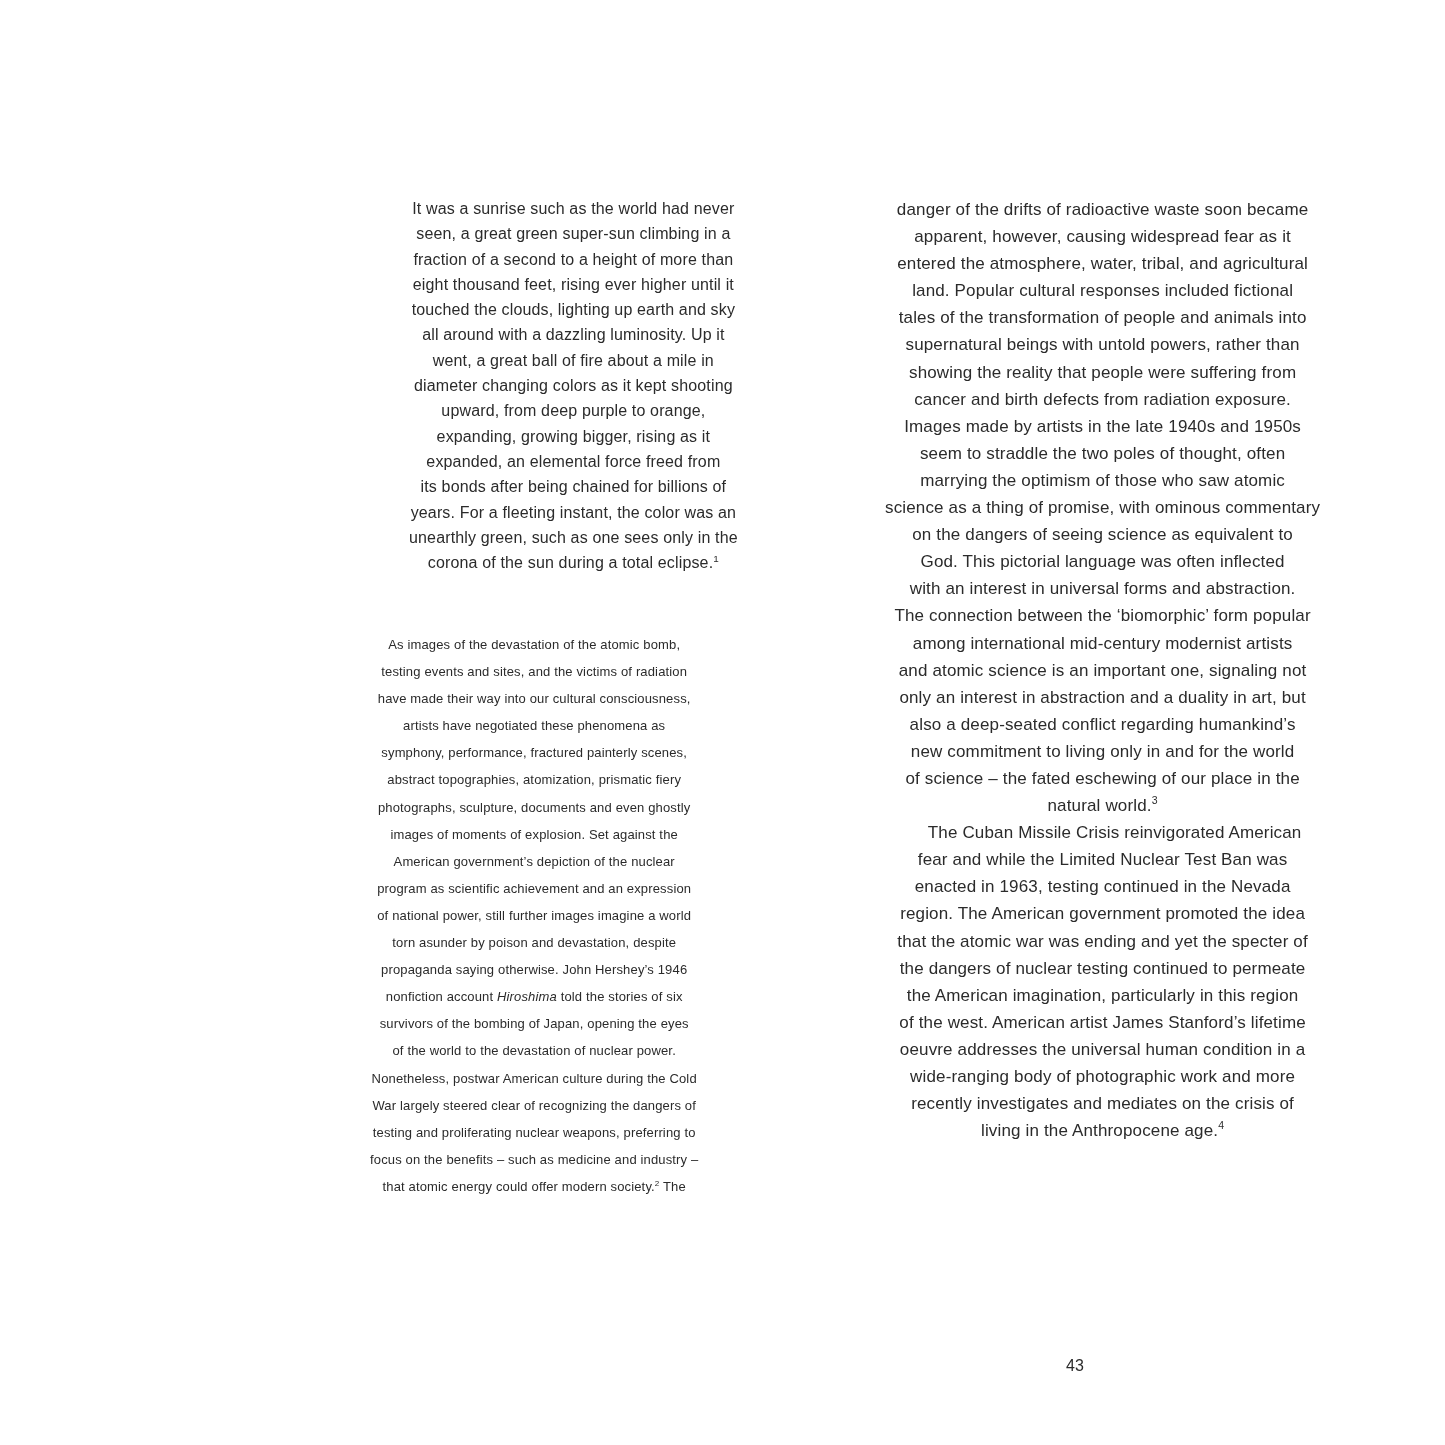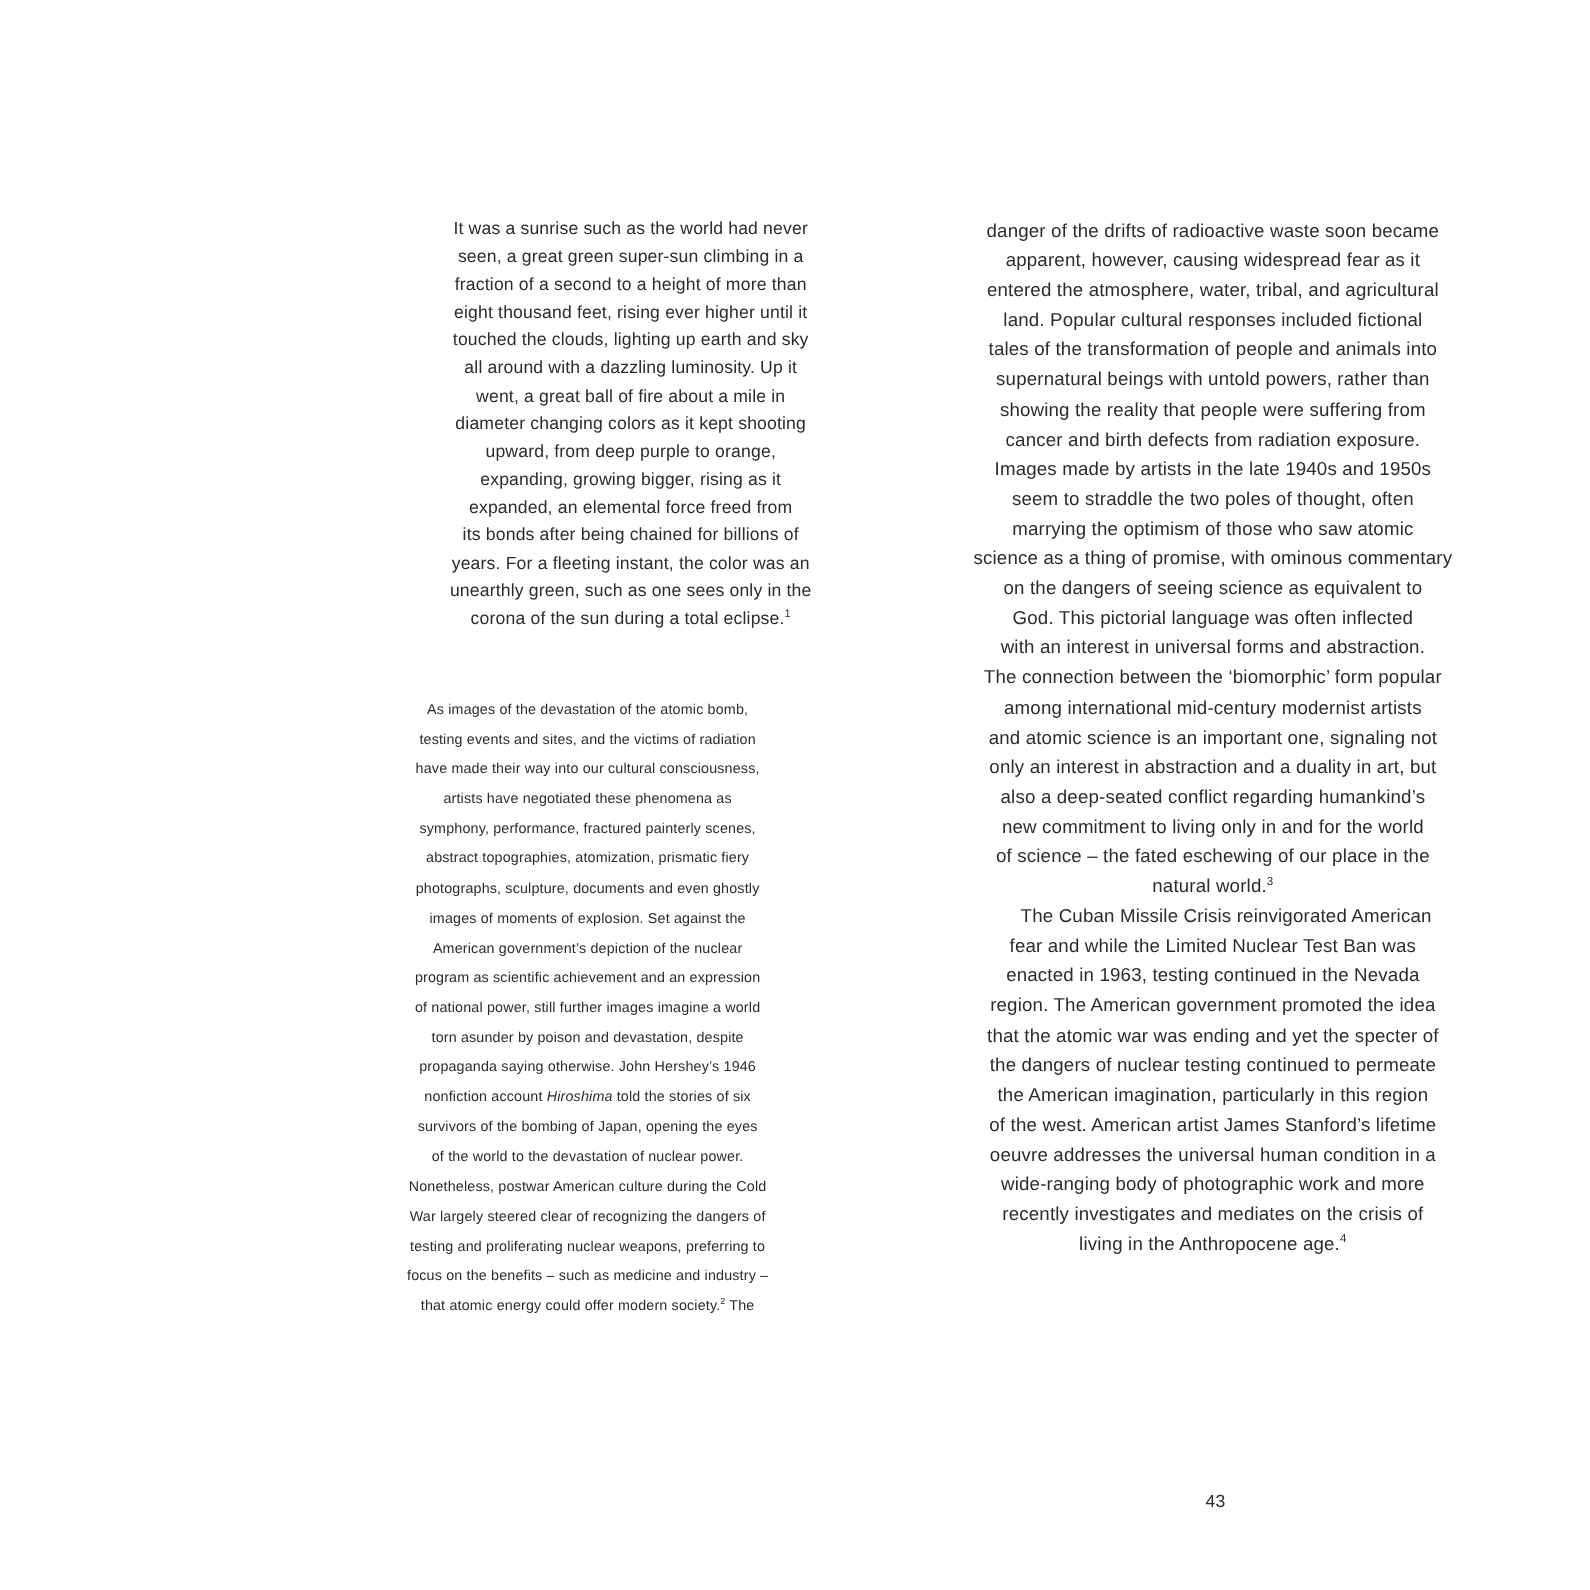--- a/index.html
+++ b/index.html
@@ -35,21 +35,21 @@
     line-height: 27.1px;
   }
   .right-paragraph {
     left: 885px;
     top: 196px;
     font-size: 17px;
     line-height: 27.1px;
   }
   .page-number {
     position: absolute;
-    left: 1096px;
+    left: 1066px;
     top: 1357px;
     font-size: 16px;
     letter-spacing: 0.2px;
   }
   em { font-style: italic; }
   sup {
     font-size: 62%;
     vertical-align: super;
     line-height: 0;
   }

